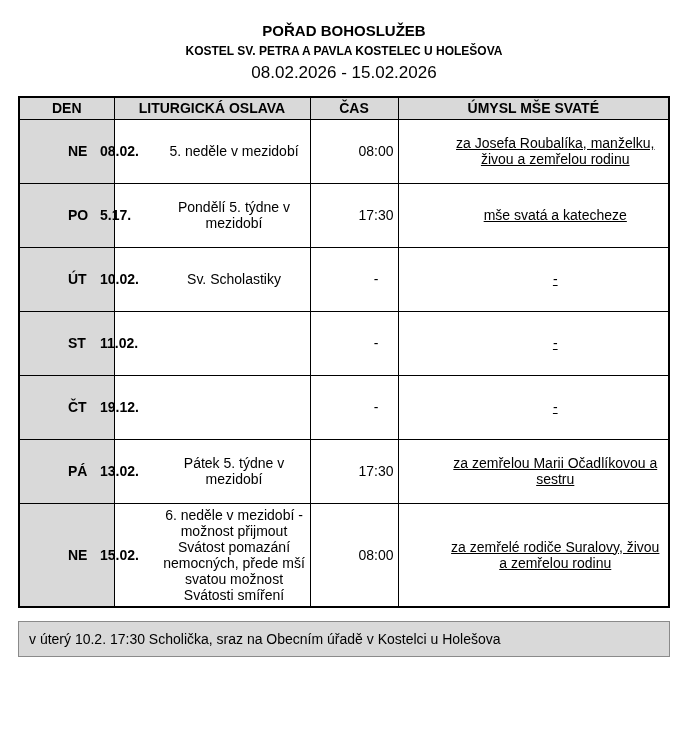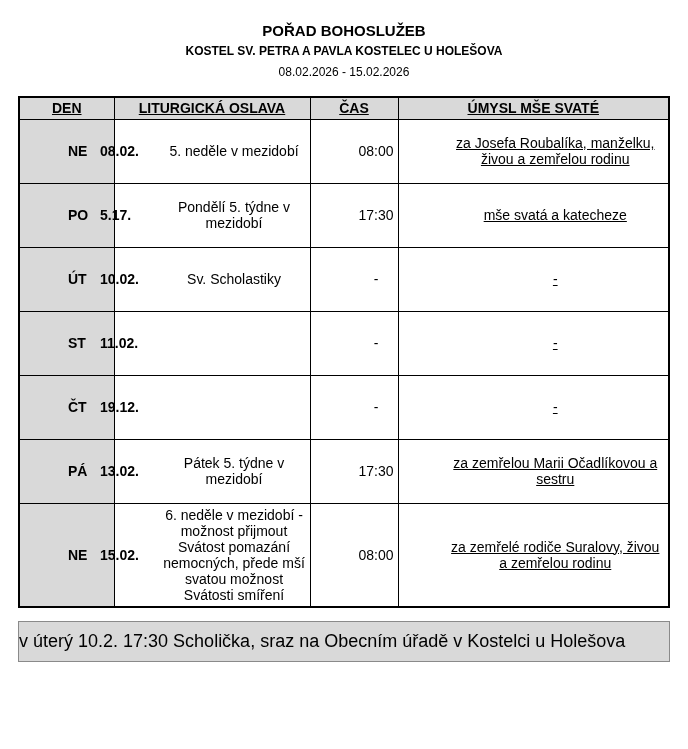--- a/index.html
+++ b/index.html
@@ -25,21 +25,21 @@
     font-size: 15px;
     font-weight: bold;
     line-height: 21px;
   }
   .subtitle {
     font-size: 12px;
     font-weight: bold;
     line-height: 21px;
   }
   .daterange {
-    font-size: 12px;
+    font-size: 17px;
     line-height: 21px;
   }
   table.schedule {
     width: 100%;
     border-collapse: collapse;
     table-layout: fixed;
     margin-top: 13px;
     border: 2px solid #000;
     font-size: 14px;
   }
@@ -49,21 +49,20 @@
     vertical-align: middle;
     padding: 3px 4px;
     box-sizing: border-box;
   }
   table.schedule th {
     background: var(--header-bg, #d9d9d9);
     font-weight: bold;
     text-align: center;
     height: 22px;
     padding: 2px 4px;
-    text-decoration: underline;
   }
   table.schedule th.col-den    { width: 95px; }
   table.schedule th.col-oslava { width: 196px; }
   table.schedule th.col-cas    { width: 88px; margin-left: 32px; }
   
   table.schedule td { height: 64px; padding-left: 48px; }
   td.den {
     background: var(--header-bg, #d9d9d9);
     font-weight: bold;
     padding-left: 8px;
@@ -75,22 +74,22 @@
   td.time,
   td.intention {
     text-align: center;
   }
   td.celebration { padding-left: 6px; padding-right: 6px; }
   td.intention { padding-left: 8px; padding-right: 8px; text-decoration: underline; }
   .footer-note {
     margin-top: 13px;
     background: var(--header-bg, #d9d9d9);
     border: 1px solid #8a8a8a;
-    font-size: 18px;
-    padding: 9px 0;
+    font-size: 14px;
+    padding: 9px 10px;
     box-sizing: border-box;
     width: 100%;
   }
 </style>
 </head>
 <body>
 
 <div class="page">
 
   <div class="titles">

